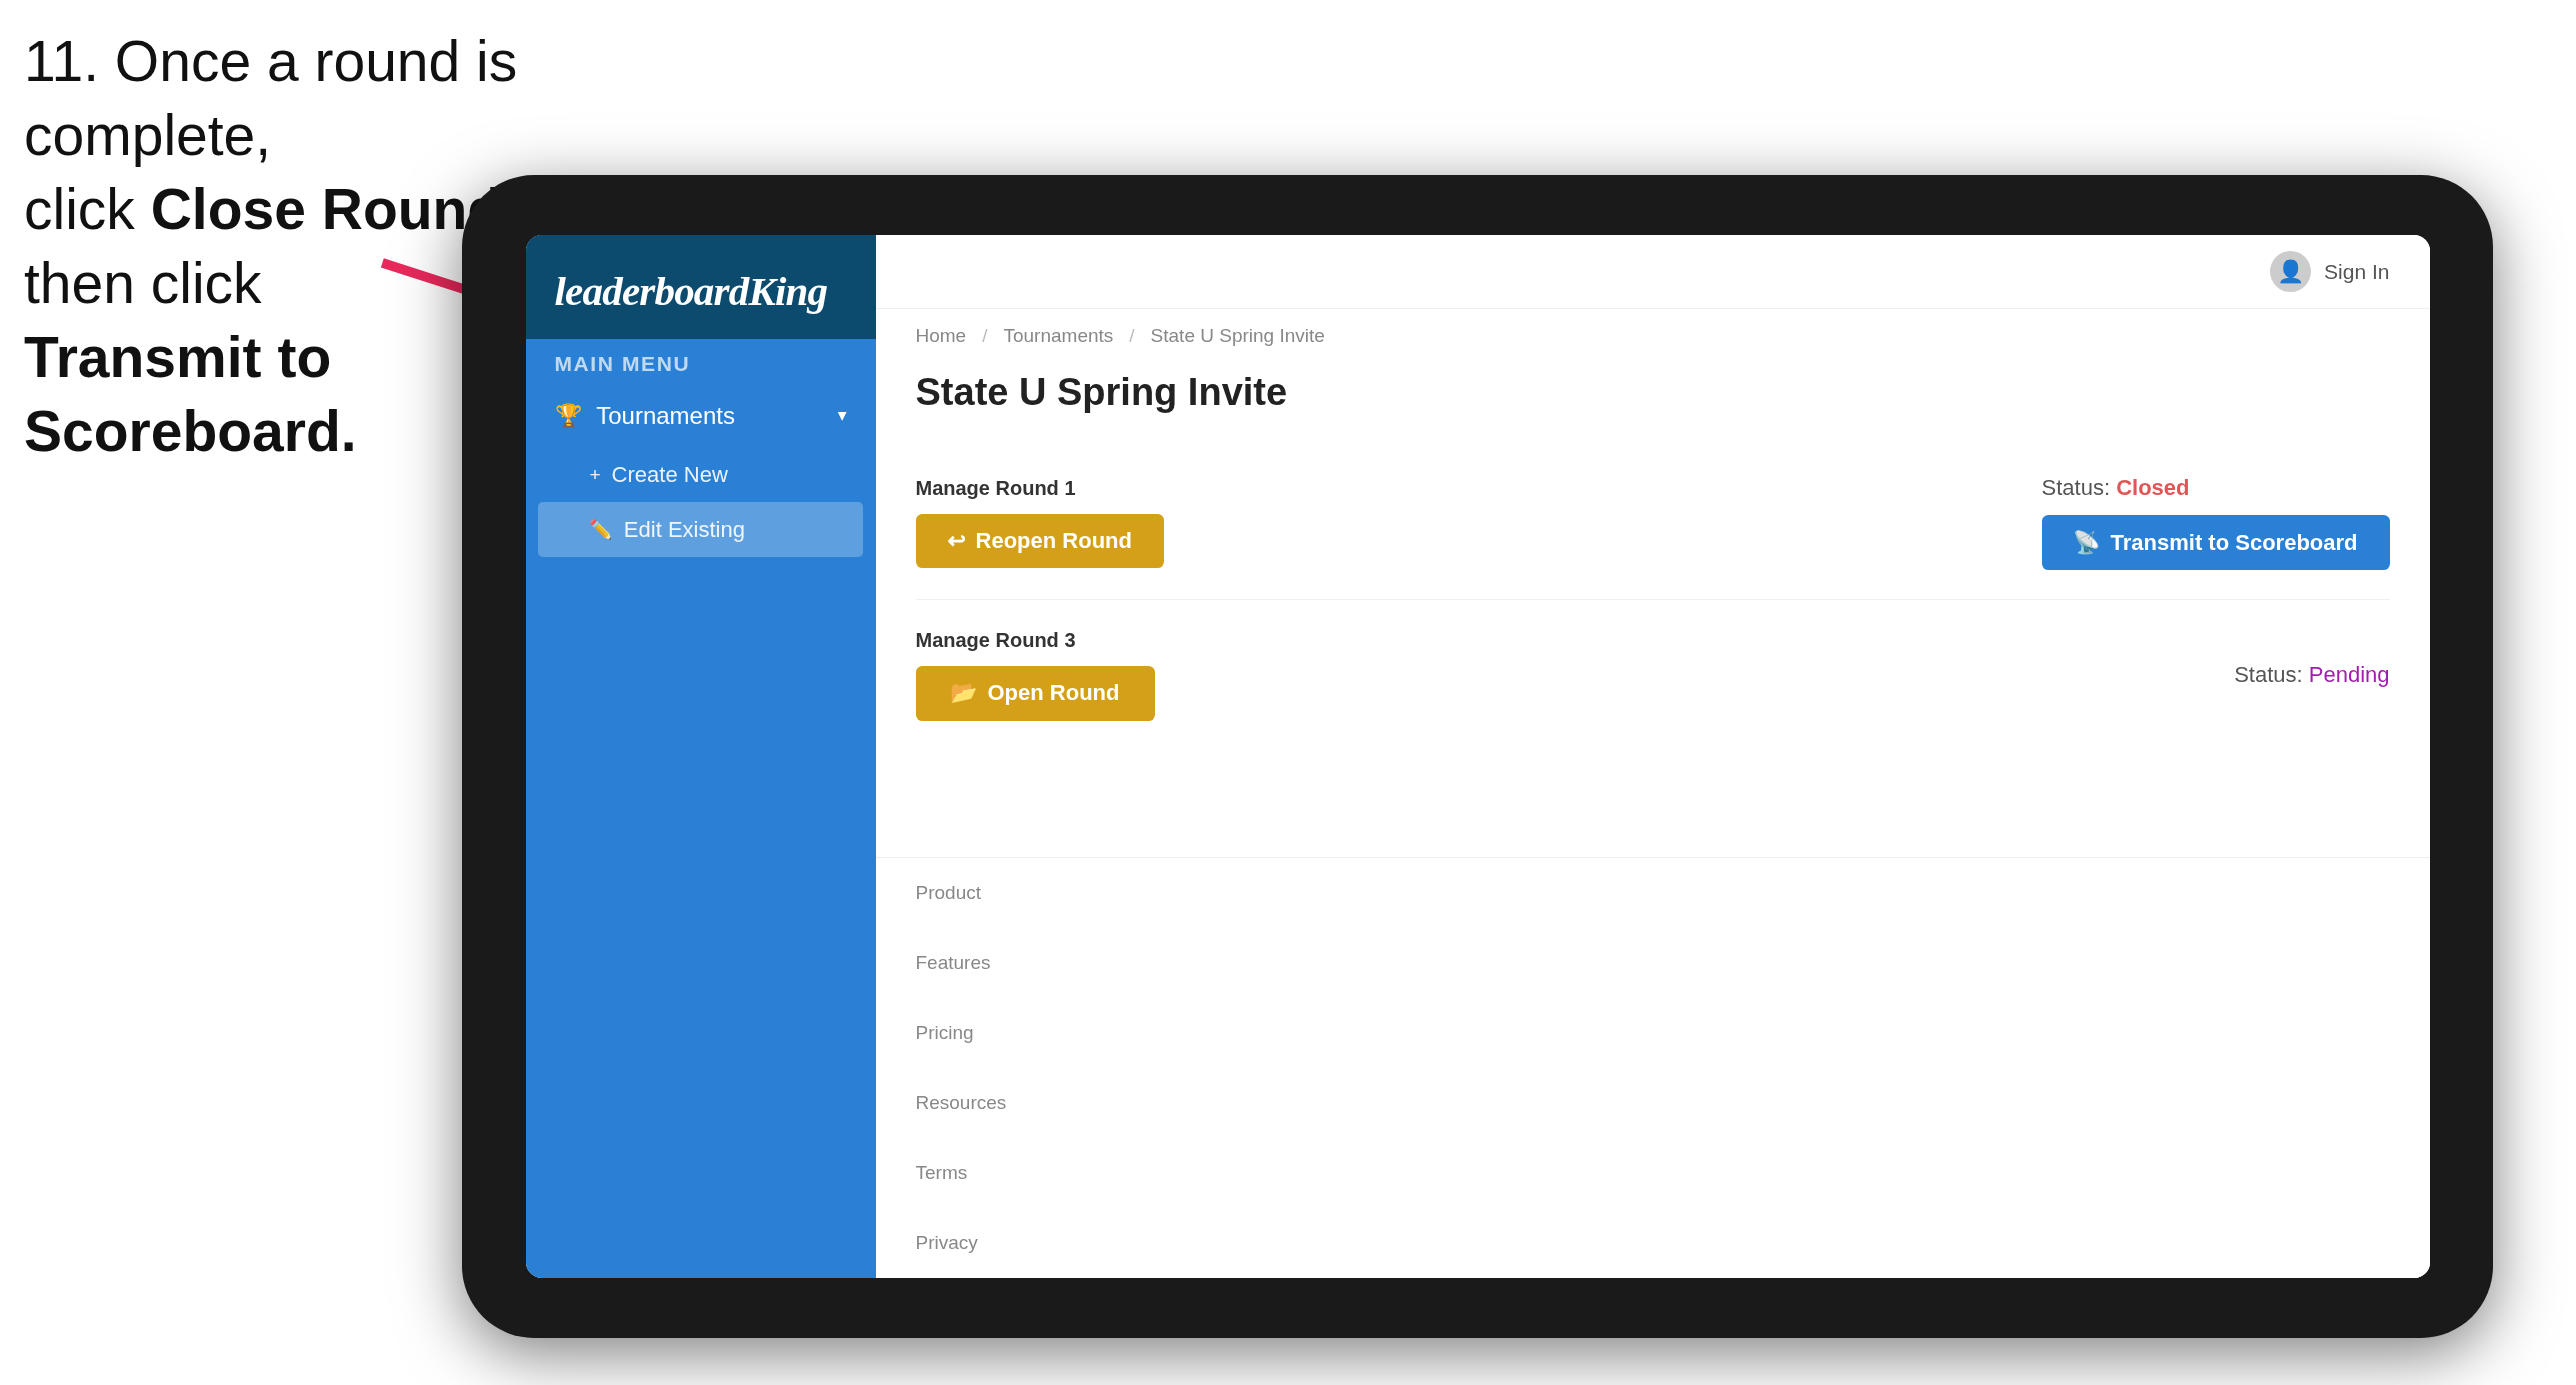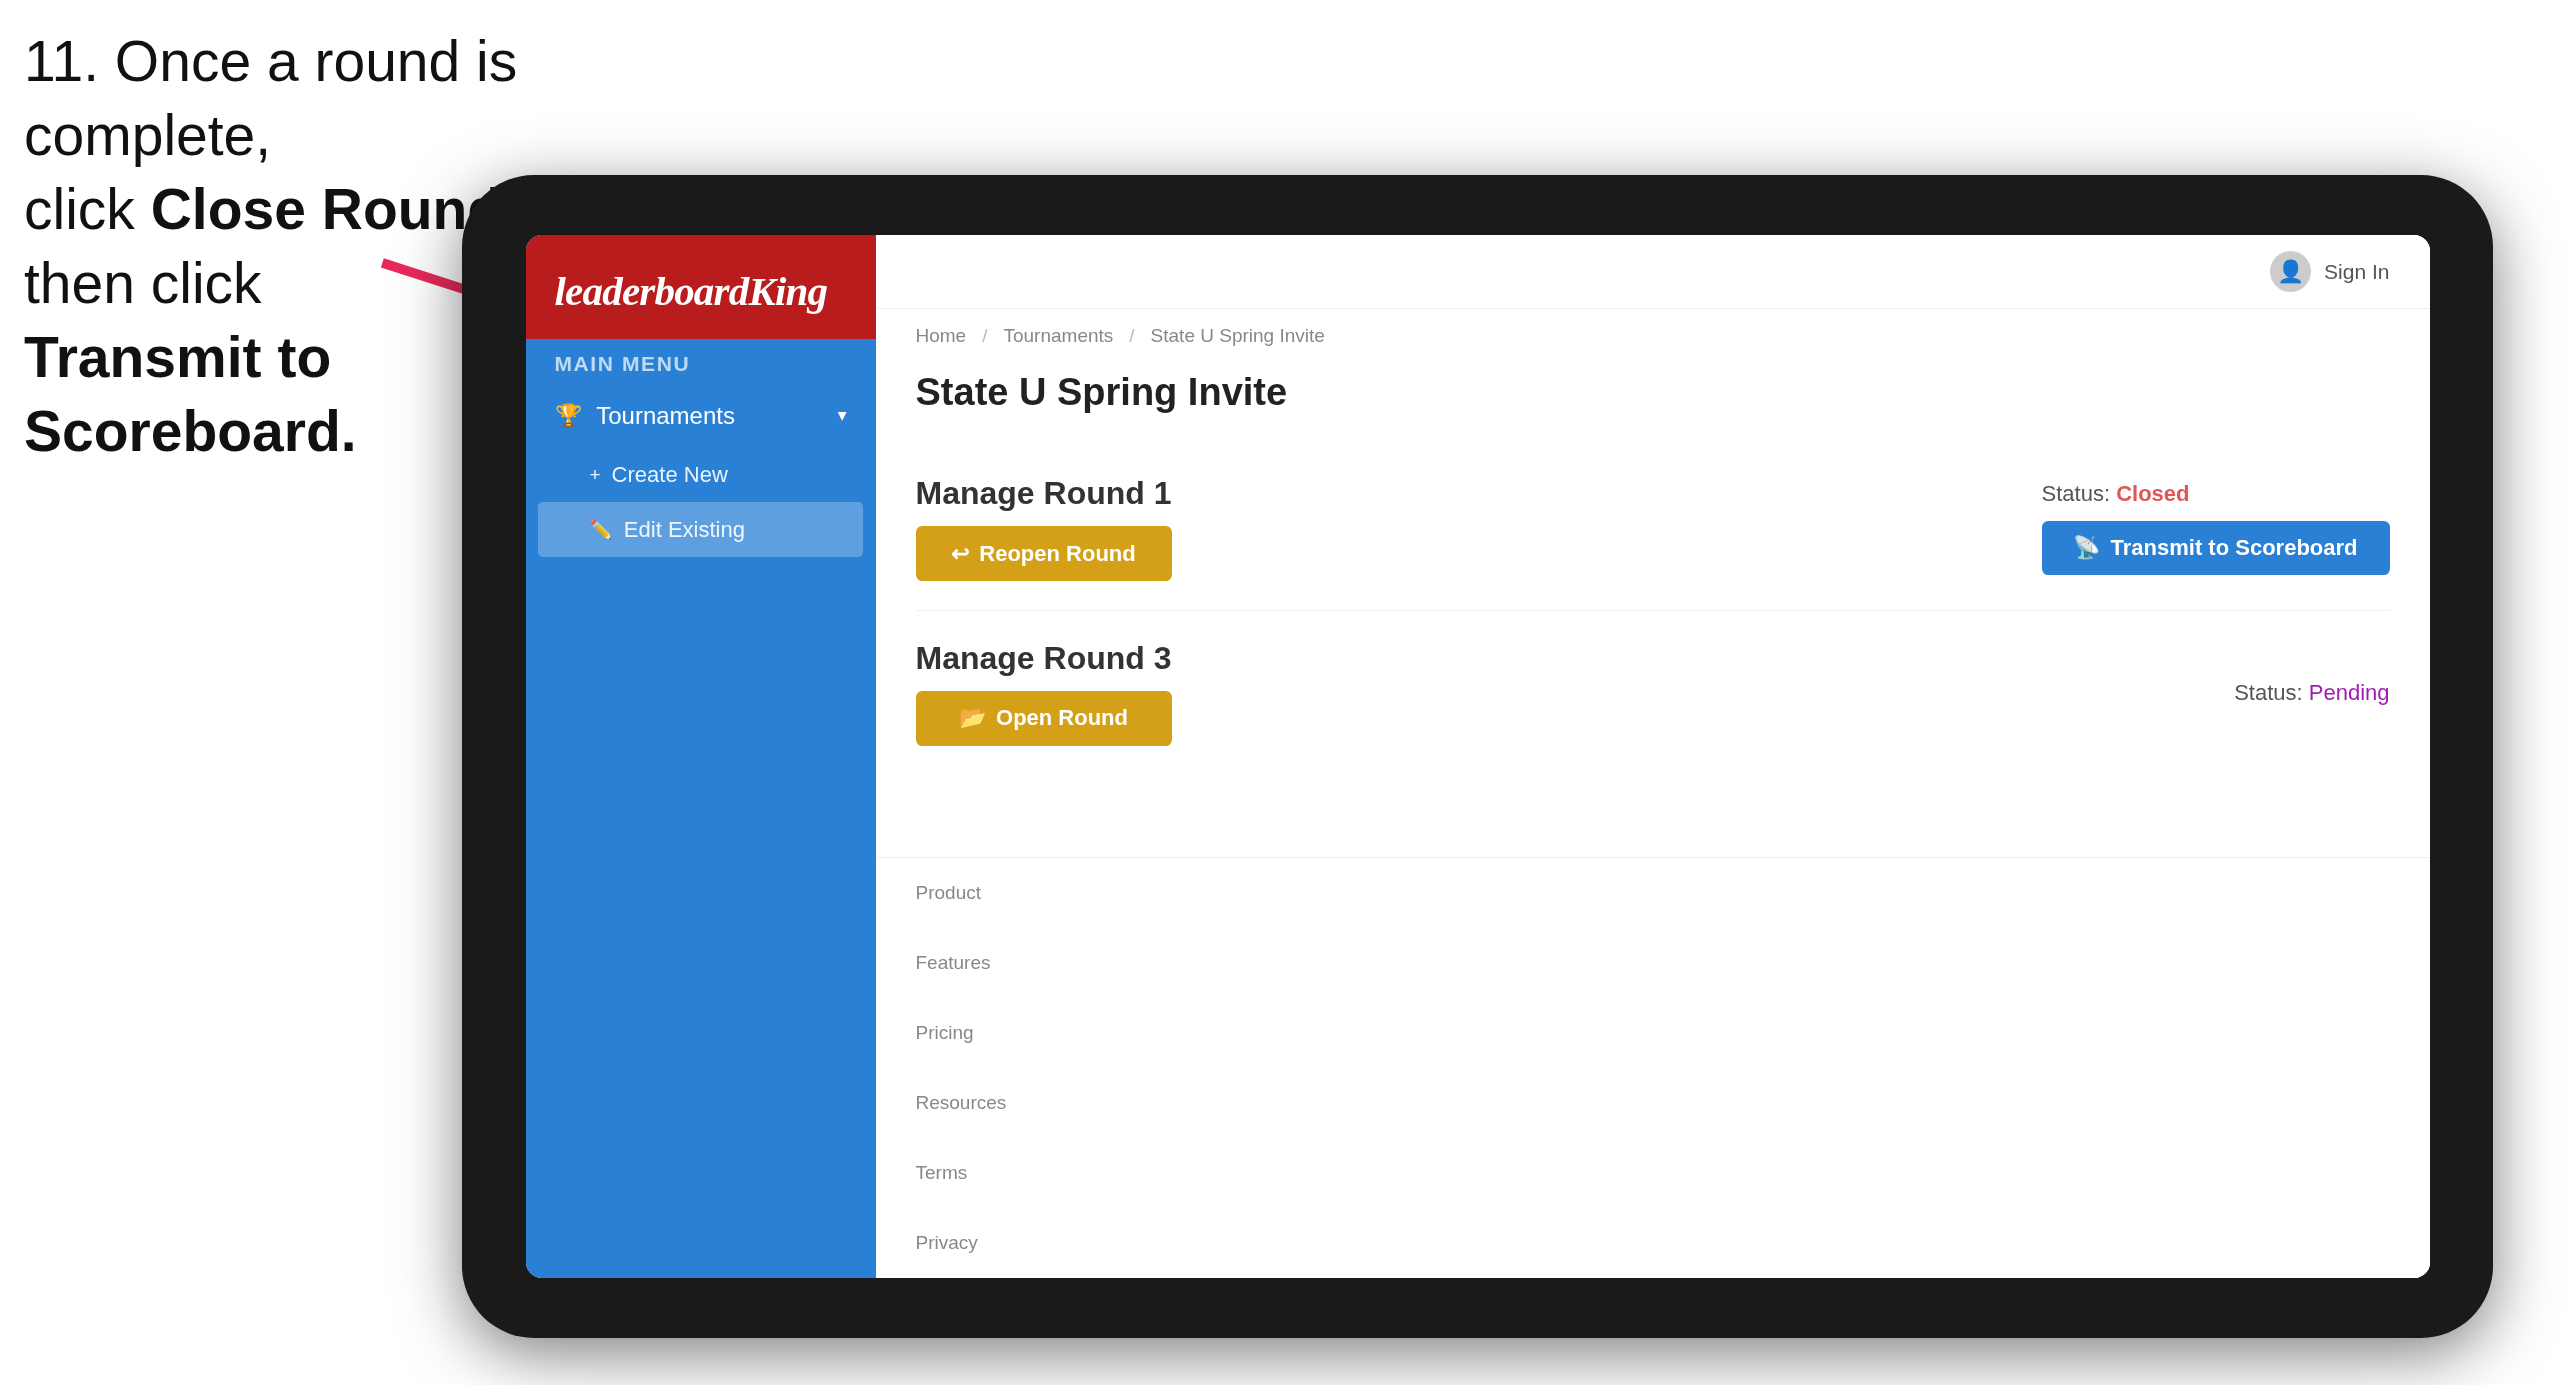--- a/index.html
+++ b/index.html
@@ -62,21 +62,21 @@
     .sidebar {
       width: 350px;
       background: #2980d4;
       display: flex;
       flex-direction: column;
       flex-shrink: 0;
     }
 
     .sidebar-logo {
       padding: 32px 29px 24px;
-      background: #b91c1c;
+      background: #0c4a6e;
     }
 
     .logo-text {
       font-size: 41px;
       font-weight: 400;
       color: #fff;
       font-family: Georgia, serif;
       letter-spacing: -0.8px;
     }
     .logo-text span {
@@ -213,21 +213,21 @@
       border-bottom: none;
     }
 
     .round-left {
       display: flex;
       flex-direction: column;
       gap: 14.3px;
     }
 
     .round-title {
-      font-size: 32px;
+      font-size: 20px;
       font-weight: 600;
       color: #333;
     }
 
     .round-right {
       display: flex;
       flex-direction: column;
       align-items: flex-start;
       gap: 14.3px;
     }

